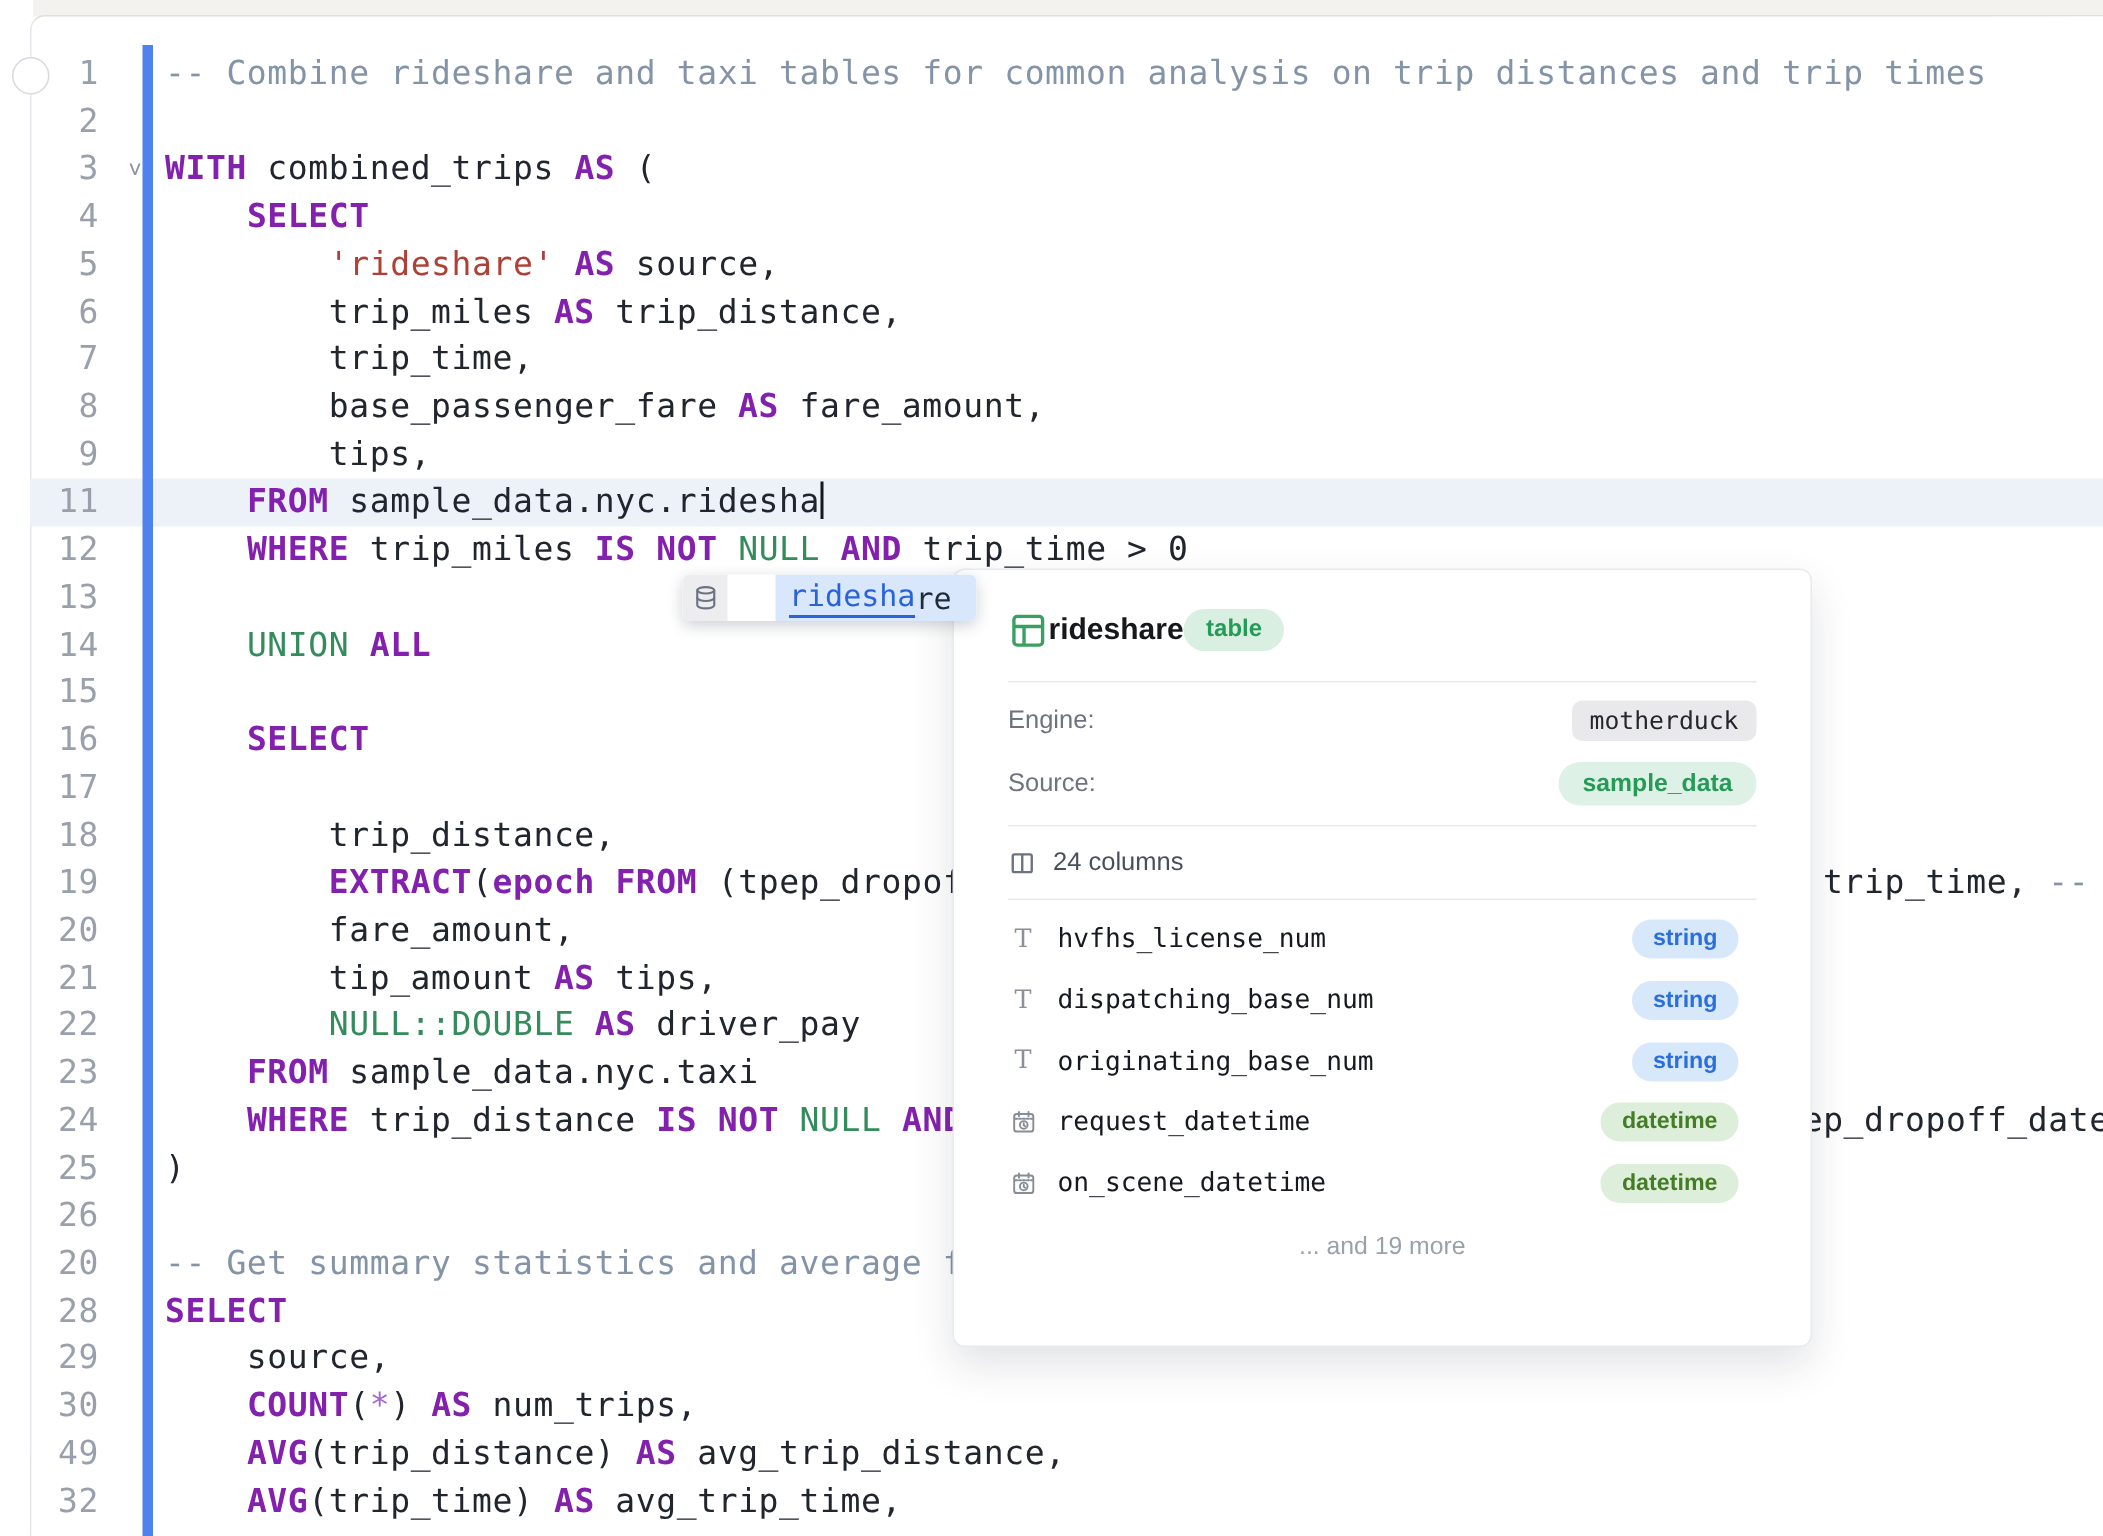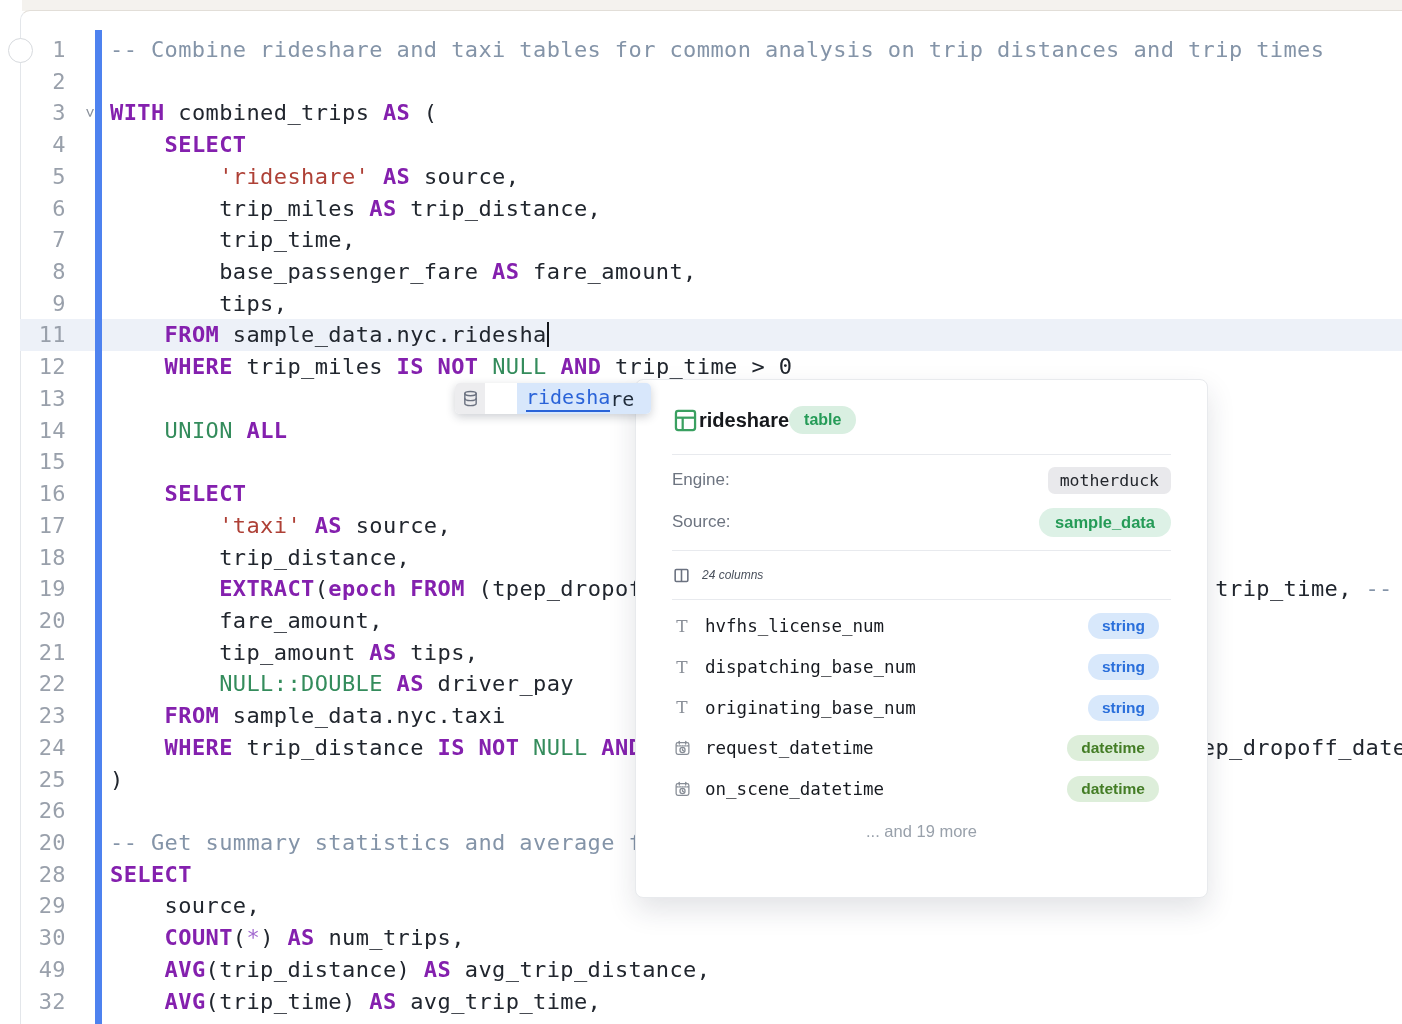--- a/index.html
+++ b/index.html
@@ -50,21 +50,21 @@
     padding:5px 15px;border-radius:999px;}
   .pp-divider{border:none;border-top:1px solid #e8eaee;margin:19px 0 0 0;}
   .pp-inforow{height:42px;display:flex;align-items:center;justify-content:space-between;}
   .pp-inforows{margin-top:4px;}
   .pp-label{font-size:17px;color:#6d7480;}
   .pill-green{background:var(--c-greenbg);color:var(--c-green);font-weight:bold;font-size:16.5px;
     padding:5px 16px;border-radius:999px;}
   .pill-gray{background:var(--c-graypill);color:#23262c;font-family:"DejaVu Sans Mono", monospace;
     font-size:16.5px;padding:4px 12px;border-radius:7px;}
   .pp-count-row{height:48px;display:flex;align-items:center;gap:11px;}
-  .pp-count{font-size:12px;color:#49505c;font-style:italic;}
+  .pp-count{font-size:17px;color:#49505c;}
   .pp-col-row{height:40.7px;display:flex;align-items:center;}
   .col-icon{width:20px;display:flex;justify-content:center;align-items:center;}
   .t-icon{font-family:"DejaVu Serif", serif;font-size:17px;color:#8a8f98;line-height:1;}
   .col-name{font-family:"DejaVu Sans Mono", monospace;font-size:17.5px;color:#16191f;margin-left:13px;}
   .col-spacer{flex:1;}
   .type-pill{font-weight:bold;font-size:15.5px;padding:4px 14px;border-radius:999px;margin-right:12px;}
   .type-string{background:var(--c-strbadgebg);color:var(--c-strbadge);}
   .type-datetime{background:var(--c-dtbadgebg);color:var(--c-dtbadge);}
   .pp-more{margin-top:13px;text-align:center;font-size:16.5px;color:#99a1ab;}
 </style>
@@ -136,21 +136,20 @@
     <div class="row">
       <span class="num">15</span>
       <span class="code"></span>
     </div>
     <div class="row">
       <span class="num">16</span>
       <span class="code"><span class="tok-txt">    </span><span class="tok-kw">SELECT</span></span>
     </div>
     <div class="row">
       <span class="num">17</span>
-      <span class="code"><span class="tok-txt">        </span><span class="tok-str">'taxi'</span><span class="tok-txt"> </span><span class="tok-kw">AS</span><span class="tok-txt"> source,</span></span>
     </div>
     <div class="row">
       <span class="num">18</span>
       <span class="code"><span class="tok-txt">        trip_distance,</span></span>
     </div>
     <div class="row">
       <span class="num">19</span>
       <span class="code"><span class="tok-txt">        </span><span class="tok-kw">EXTRACT</span><span class="tok-txt">(</span><span class="tok-kw">epoch</span><span class="tok-txt"> </span><span class="tok-kw">FROM</span><span class="tok-txt"> (tpep_dropoff_datetime-tpep_pickup_datetime))</span><span class="tok-kw2">::INT</span><span class="tok-txt"> </span><span class="tok-kw">AS</span><span class="tok-txt"> trip_time, </span><span class="tok-com">-- in seconds</span></span>
     </div>
     <div class="row">

